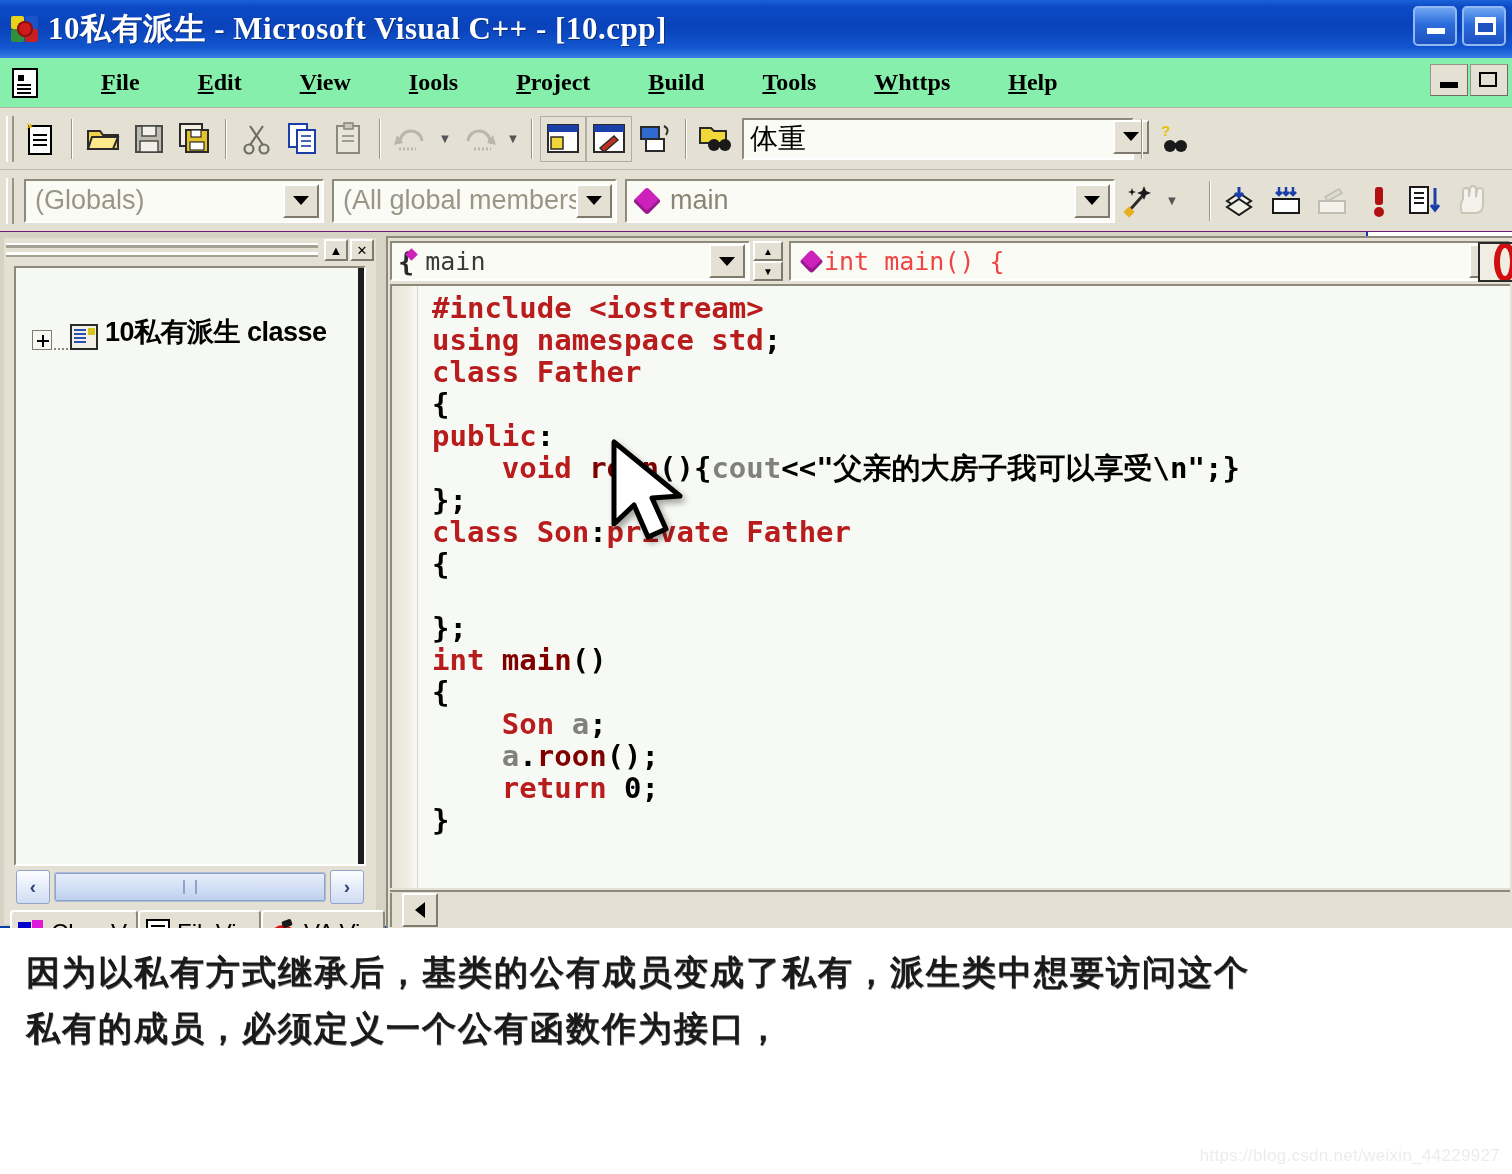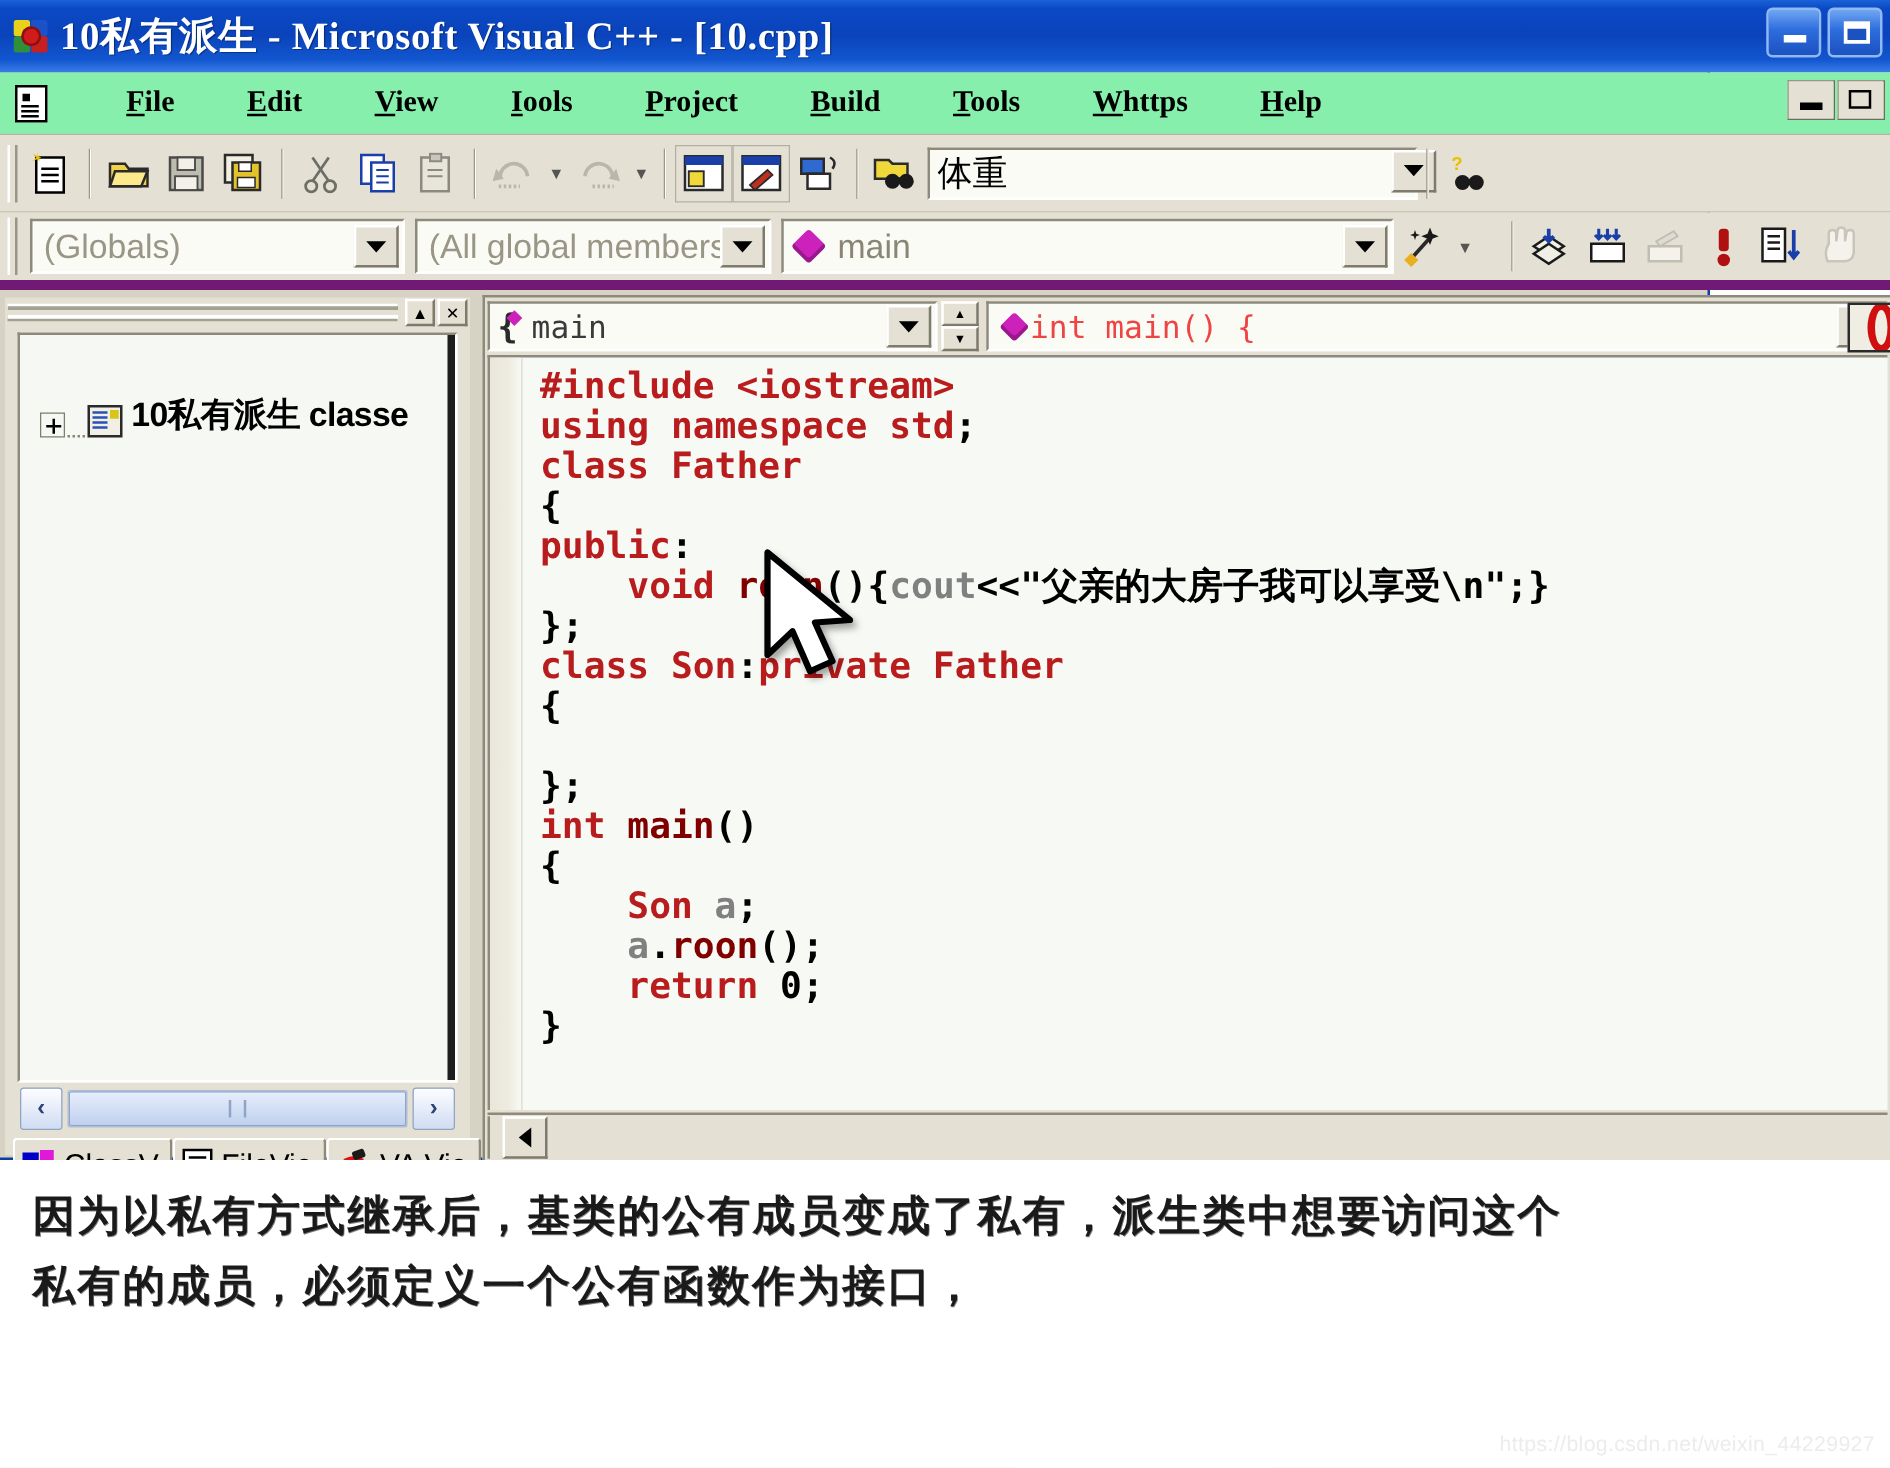--- a/index.html
+++ b/index.html
@@ -184,21 +184,21 @@
     content:""; border-left: 8px solid transparent; border-right: 8px solid transparent;
     border-top: 9px solid #000;
   }
 
   
   .toolbar2 {
     position: absolute; left: 0; top: 170px;
     width: 1512px; height: 62px;
     background: #e4e1d4;
     display: flex; align-items: center;
-    border-bottom: 8px solid #701a75;
+    border-bottom: 1px solid #701a75;
   }
   .wz-combo {
     height: 44px; background: #fbfbf6;
     border: 2px solid #8d8a7c; border-right-color:#fff; border-bottom-color:#fff;
     display: flex; align-items: center; margin-left: 6px; flex: 0 0 auto;
   }
   .wz-combo .wz-text {
     flex: 1; font-size: 27px; color: #9a9686; padding-left: 9px;
     white-space: nowrap; overflow: hidden;
     font-family: "Liberation Sans", sans-serif;

